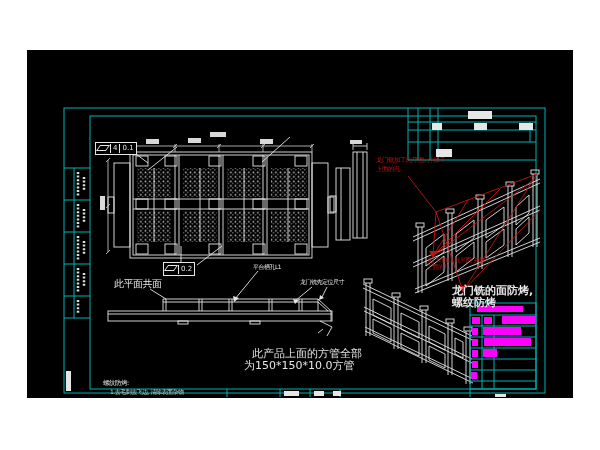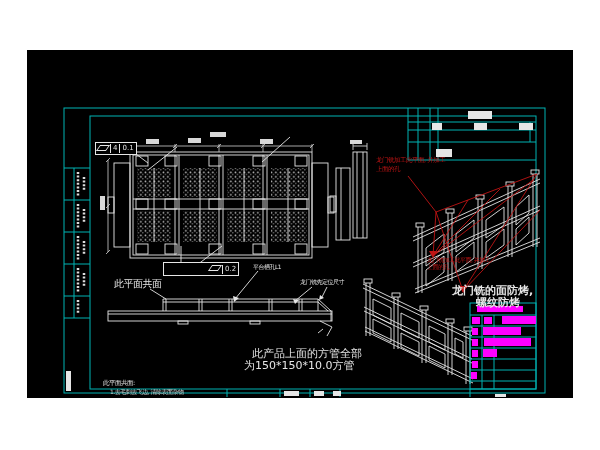--- a/index.html
+++ b/index.html
@@ -325,39 +325,39 @@
     <rect x="333" y="391" width="8" height="5"></rect>
     <rect x="495" y="394" width="11" height="3"></rect>
   </g>
 </svg>
 
 <div class="fcf" style="left:95px;top:142px;height:11px;">
   <span class="cell"><span class="pgram"></span></span>
   <span class="cell">4</span>
   <span class="cell">0.1</span>
 </div>
-<div class="fcf" style="left:163px;top:262px;height:12px;padding-left:44px;">
+<div class="fcf" style="left:163px;top:262px;height:12px;">
   <span class="cell"><span class="pgram"></span></span>
   <span class="cell">0.2</span>
 </div>
 
 <div class="t ws coplanar">此平面共面</div>
 <div class="t ws slot">平台槽孔L1</div>
 <div class="t ws gantry">龙门铣先定位尺寸</div>
 
 <div class="t red" style="left:376px;top:157px;">龙门铣加工此平面, 并加工</div>
 <div class="t red" style="left:376px;top:166px;">上面的孔</div>
 
 <div class="t red2" style="left:427px;top:257px;">龙门铣加工此平面, 并加工</div>
 <div class="t red2" style="left:427px;top:264px;">上面的孔</div>
 
 <div class="t ws milled" style="left:420px;top:285px;">龙门铣的面防烤,</div>
-<div class="t ws milled" style="left:420px;top:297px;margin-left:24px;">螺纹防烤</div>
+<div class="t ws milled" style="left:420px;top:297px;">螺纹防烤</div>
 
 <div class="t ws tube" style="left:252px;top:348px;">此产品上面的方管全部</div>
 <div class="t ws tube" style="left:244px;top:360px;">为150*150*10.0方管</div>
 
-<div class="t ws tech" style="left:103px;top:380px;">此平面共面:</div>
+<div class="t ws tech" style="left:103px;top:380px;">螺纹防烤:</div>
 <div class="t techitem" style="left:110px;top:389px;">1.去毛刺去飞边, 清除表面杂物</div>
 
 </div>
 </div>
 </div>
 
 </body></html>

